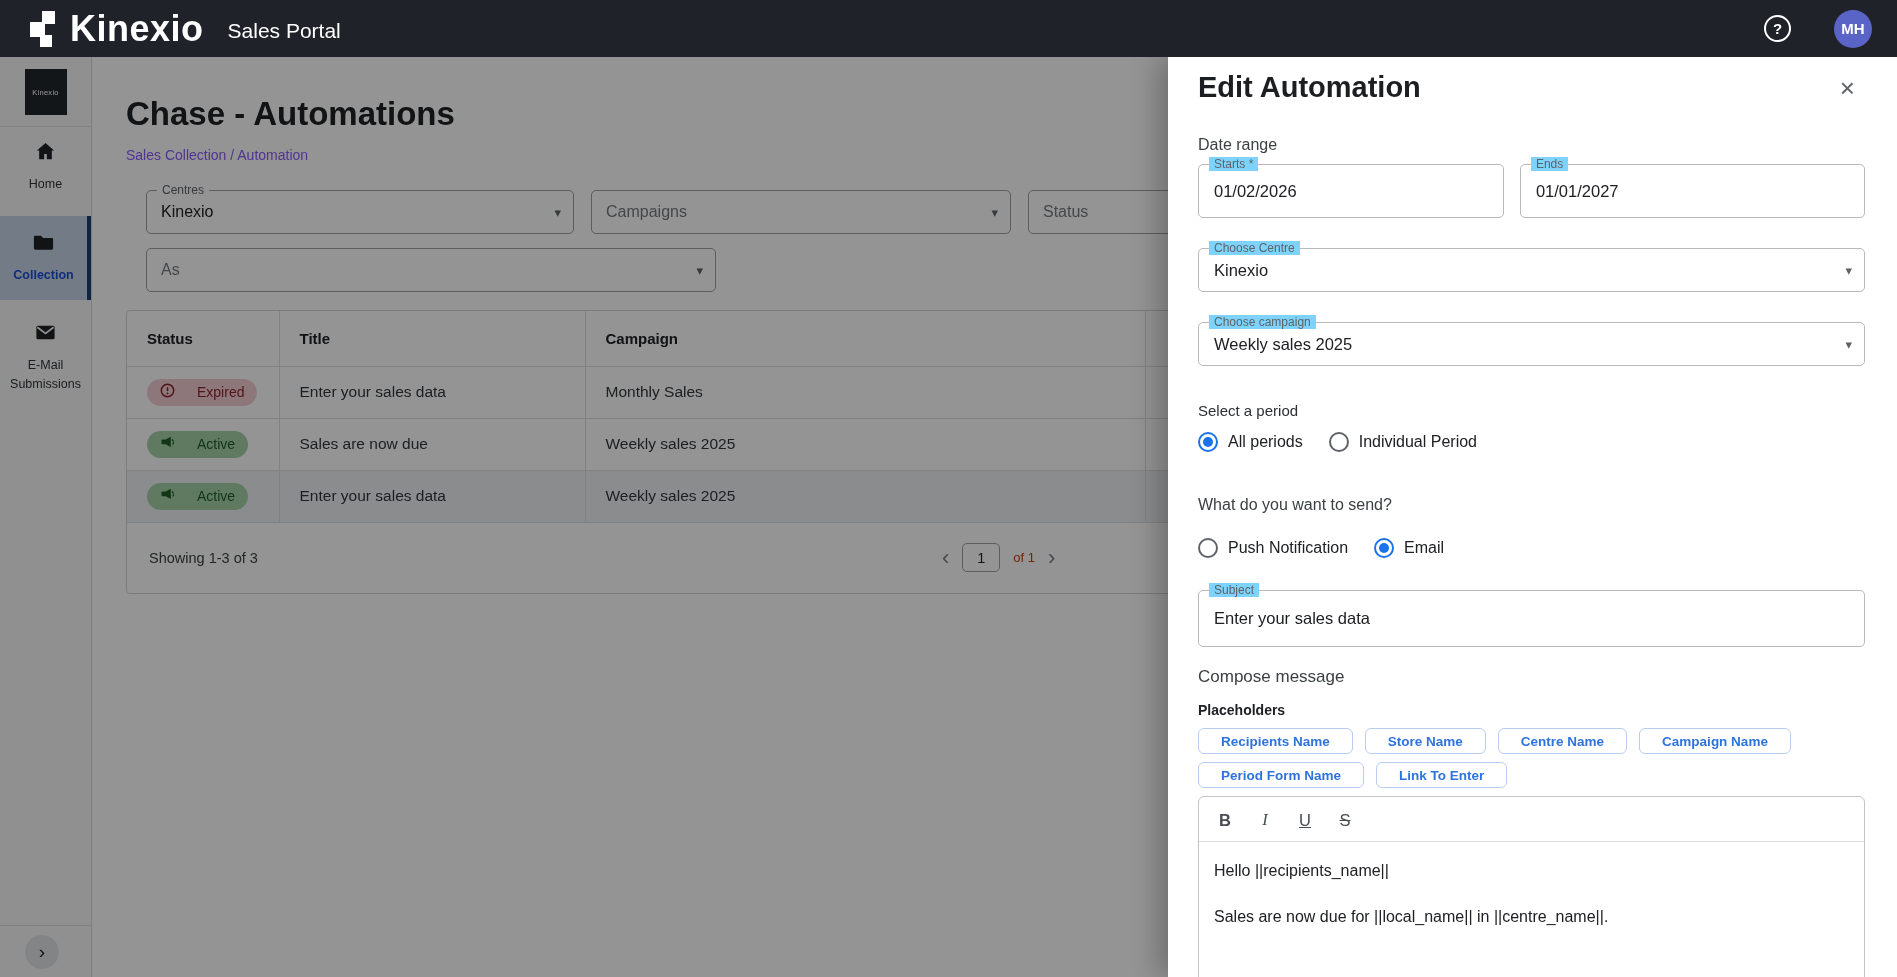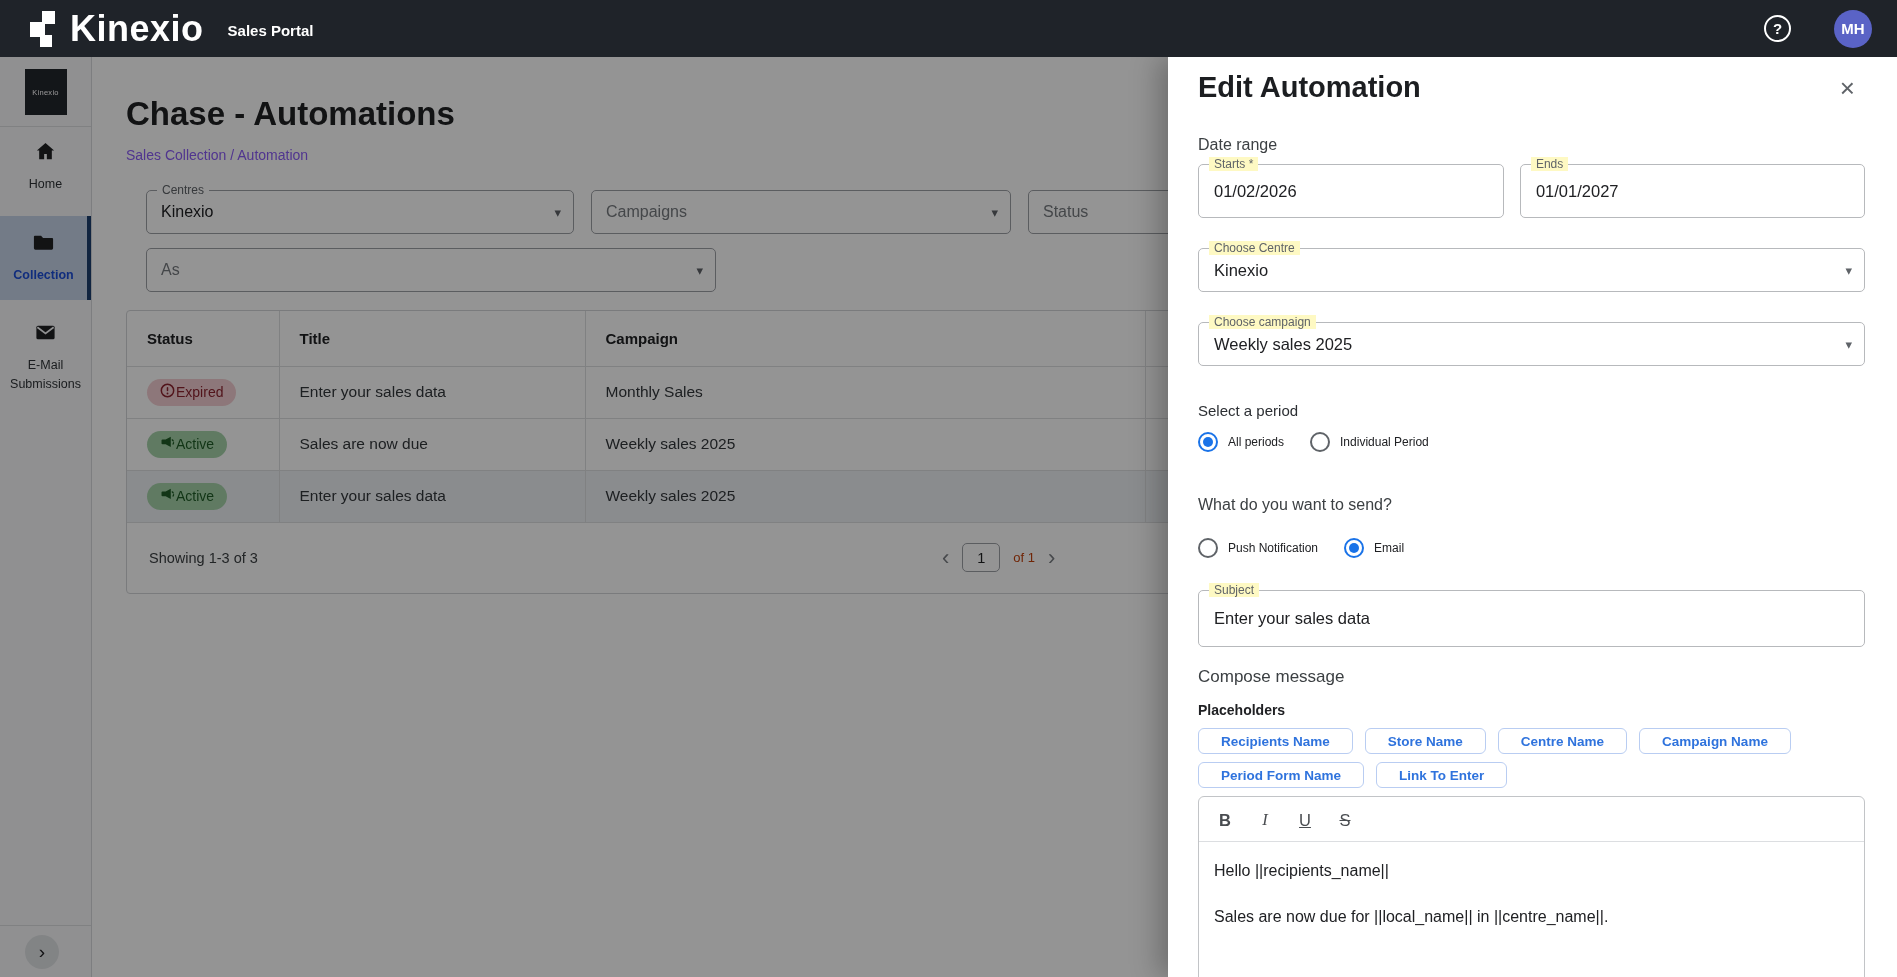--- a/index.html
+++ b/index.html
@@ -8,21 +8,21 @@
 
   
   .topbar { position: absolute; top: 0; left: 0; width: 1897px; height: 57px;
     background: #1f2329; display: flex; align-items: center; z-index: 30; color: #fff; }
   .logo-mark { width: 28px; height: 40px; position: relative; margin-left: 30px; }
   .logo-mark i { position: absolute; background: #fff; }
   .logo-mark .sq1 { left: 12px; top: 2px;  width: 13px; height: 13px; }
   .logo-mark .sq2 { left: 0;    top: 13px; width: 15px; height: 15px; }
   .logo-mark .sq3 { left: 10px; top: 26px; width: 12px; height: 12px; }
   .brand { font-size: 36px; font-weight: bold; letter-spacing: .5px; margin-left: 12px; }
-  .app-title { font-size: 15px; font-weight: bold; margin-left: 24px; margin-top: 4px; }
+  .app-title { font-size: 21px; font-weight: normal; margin-left: 24px; margin-top: 4px; }
   .topbar-right { position: absolute; right: 0; top: 0; height: 57px; display: flex; align-items: center; }
   .help-btn { width: 27px; height: 27px; border-radius: 50%; border: 2.4px solid #fff;
     display: flex; align-items: center; justify-content: center; font-size: 15px; font-weight: bold;
     margin-right: 43px; cursor: pointer; }
   .avatar { width: 38px; height: 38px; border-radius: 50%; background: #5a63c6; margin-right: 25px;
     display: flex; align-items: center; justify-content: center; font-size: 15px; font-weight: bold; cursor: pointer; }
 
   
   .sidebar { position: absolute; top: 57px; left: 0; width: 92px; bottom: 0; background: #f8f9fa;
     border-right: 1px solid #d7d9dc; z-index: 1; }
@@ -62,21 +62,21 @@
   
   .table-card { width: 1350px; border: 1px solid #d3d5d8; border-radius: 4px; margin-top: 18px; overflow: hidden; }
   table.auto-table { border-collapse: collapse; width: 100%; }
   .auto-table th, .auto-table td { border: 1px solid #dcdee1; border-top: none; }
   .auto-table th:first-child, .auto-table td:first-child { border-left: none; }
   .auto-table th:last-child, .auto-table td:last-child { border-right: none; }
   .auto-table th { height: 55px; text-align: left; padding: 0 20px; font-size: 15px; color: #202124; }
   .auto-table td { height: 52px; padding: 0 20px; font-size: 15.5px; color: #33373b; }
   .col-status { width: 152px; } .col-title { width: 306px; } .col-campaign { width: 560px; }
   .row-highlight td { background: #eef1f5; }
-  .badge { display: inline-flex; align-items: center; gap: 1px; height: 27px; padding: 0 13px;
+  .badge { display: inline-flex; align-items: center; gap: 22px; height: 27px; padding: 0 13px;
     border-radius: 14px; font-size: 14px; }
   .badge svg { width: 15px; height: 15px; }
   .badge.expired { background: #f3ced2; color: #8e2430; }
   .badge.active  { background: #a6d3aa; color: #1f5c26; }
   .table-footer { position: relative; height: 70px; display: flex; align-items: center; }
   .showing { font-size: 14.5px; color: #3c4043; margin-left: 22px; }
   .pager { position: absolute; left: 815px; top: 0; height: 70px; display: flex; align-items: center; gap: 13px; }
   .pg-chevron { font-size: 22px; color: #7a7e83; cursor: pointer; line-height: 1; }
   .pg-box { width: 38px; height: 29px; border: 1px solid #9ea1a6; border-radius: 5px;
     display: flex; align-items: center; justify-content: center; font-size: 14.5px; color: #202124; }
@@ -90,36 +90,36 @@
   .drawer { position: absolute; top: 57px; left: 1168px; width: 729px; bottom: 0; background: #fff;
     z-index: 20; box-shadow: -10px 0 26px rgba(0,0,0,.25); padding: 14px 32px 0 30px; overflow: hidden; }
   .drawer-header { display: flex; align-items: flex-start; }
   .drawer-title { font-size: 29px; font-weight: bold; color: #1c1e21; }
   .drawer-close { margin-left: auto; margin-right: 10px; margin-top: 4px; font-size: 26px; color: #5f6368;
     cursor: pointer; line-height: 1; }
   .sec-label { font-size: 16px; color: #3c4043; }
   .mt-daterange { margin-top: 32px; }
   .date-row { display: flex; gap: 16px; margin-top: 10px; }
   .txt-field { position: relative; border: 1px solid #b7b9bc; border-radius: 5px; background: #fff; }
-  .txt-field .float-lbl { position: absolute; top: -8px; left: 10px; background: #fef9c3; padding: 0 5px;
+  .txt-field .float-lbl { position: absolute; top: -8px; left: 10px; background: #7dd3fc; padding: 0 5px;
     font-size: 12px; color: #5f6368; }
   .txt-field .fld-val { font-size: 16.5px; color: #202124; }
   .date-field { width: 312px; height: 54px; display: flex; align-items: center; padding: 0 15px; }
   .date-field.ends { width: 352px; }
   .drawer-select { position: relative; width: 667px; height: 44px; border: 1px solid #b7b9bc; border-radius: 5px;
     display: flex; align-items: center; padding: 0 15px; margin-top: 30px; cursor: pointer; }
   .drawer-select .fld-val { font-size: 16.5px; color: #202124; }
   .mt-period { margin-top: 36px; font-size: 15px; color: #2c2f33; }
   .radio-row { display: flex; align-items: center; gap: 26px; margin-top: 13px; }
   .radio-opt { display: flex; align-items: center; gap: 10px; cursor: pointer; }
   .radio-circle { width: 20px; height: 20px; border-radius: 50%; border: 2px solid #5f6368; position: relative; flex: none; }
   .radio-opt.selected .radio-circle { border-color: #1a73e8; }
   .radio-opt.selected .radio-circle::after { content: ""; position: absolute; inset: 3px;
     border-radius: 50%; background: #1a73e8; }
-  .radio-label { font-size: 12px; color: #202124; }
+  .radio-label { font-size: 16px; color: #202124; }
   .mt-send { margin-top: 44px; }
   .radio-row.send { margin-top: 24px; }
   .subject-field { width: 667px; height: 57px; display: flex; align-items: center; padding: 0 15px; margin-top: 32px; }
   .mt-compose { margin-top: 20px; font-size: 17px; }
   .ph-label { margin-top: 15px; font-size: 14px; font-weight: bold; color: #202124; }
   .ph-rows { margin-top: 10px; display: flex; flex-wrap: wrap; gap: 8px 12px; width: 620px; }
   .ph-btn { height: 26px; padding: 0 22px; border: 1px solid #b9cdf2; border-radius: 6px; background: #fff;
     color: #2f73dd; font-size: 13.5px; font-weight: bold; display: flex; align-items: center; cursor: pointer;
     font-family: "Liberation Sans", sans-serif; }
   .editor { width: 667px; border: 1px solid #c2c4c7; border-radius: 6px; margin-top: 8px; height: 210px; }

